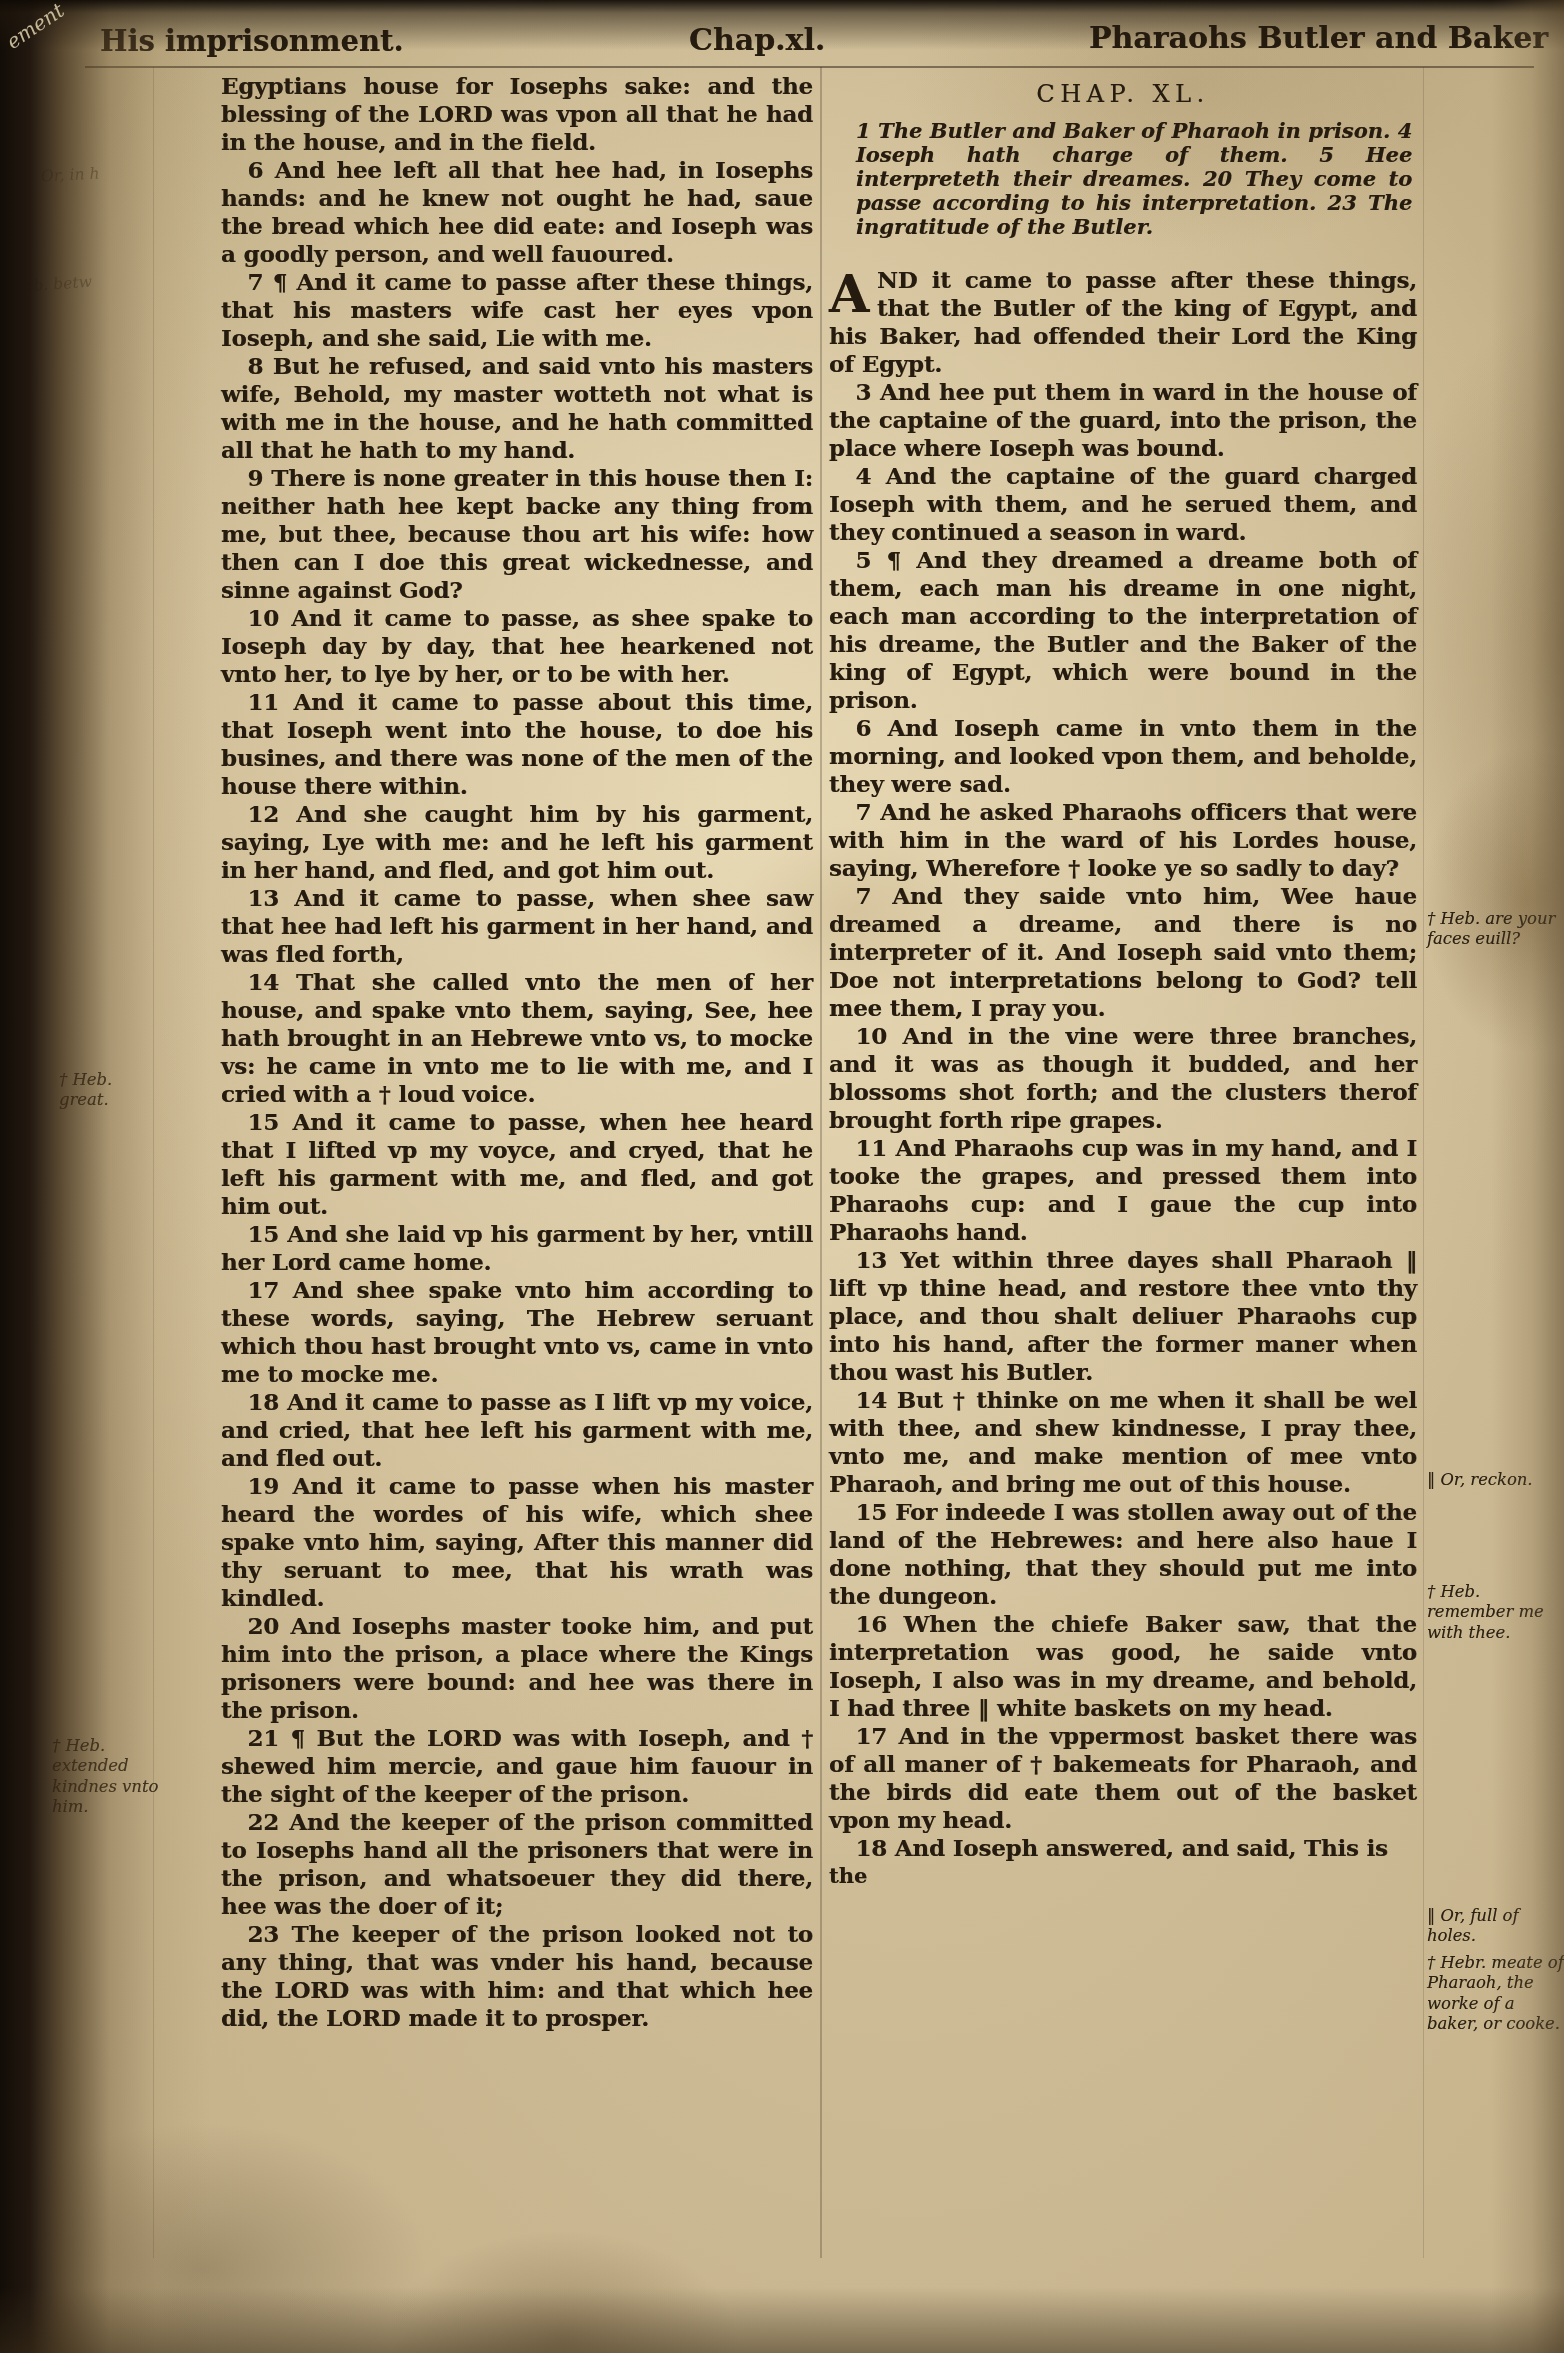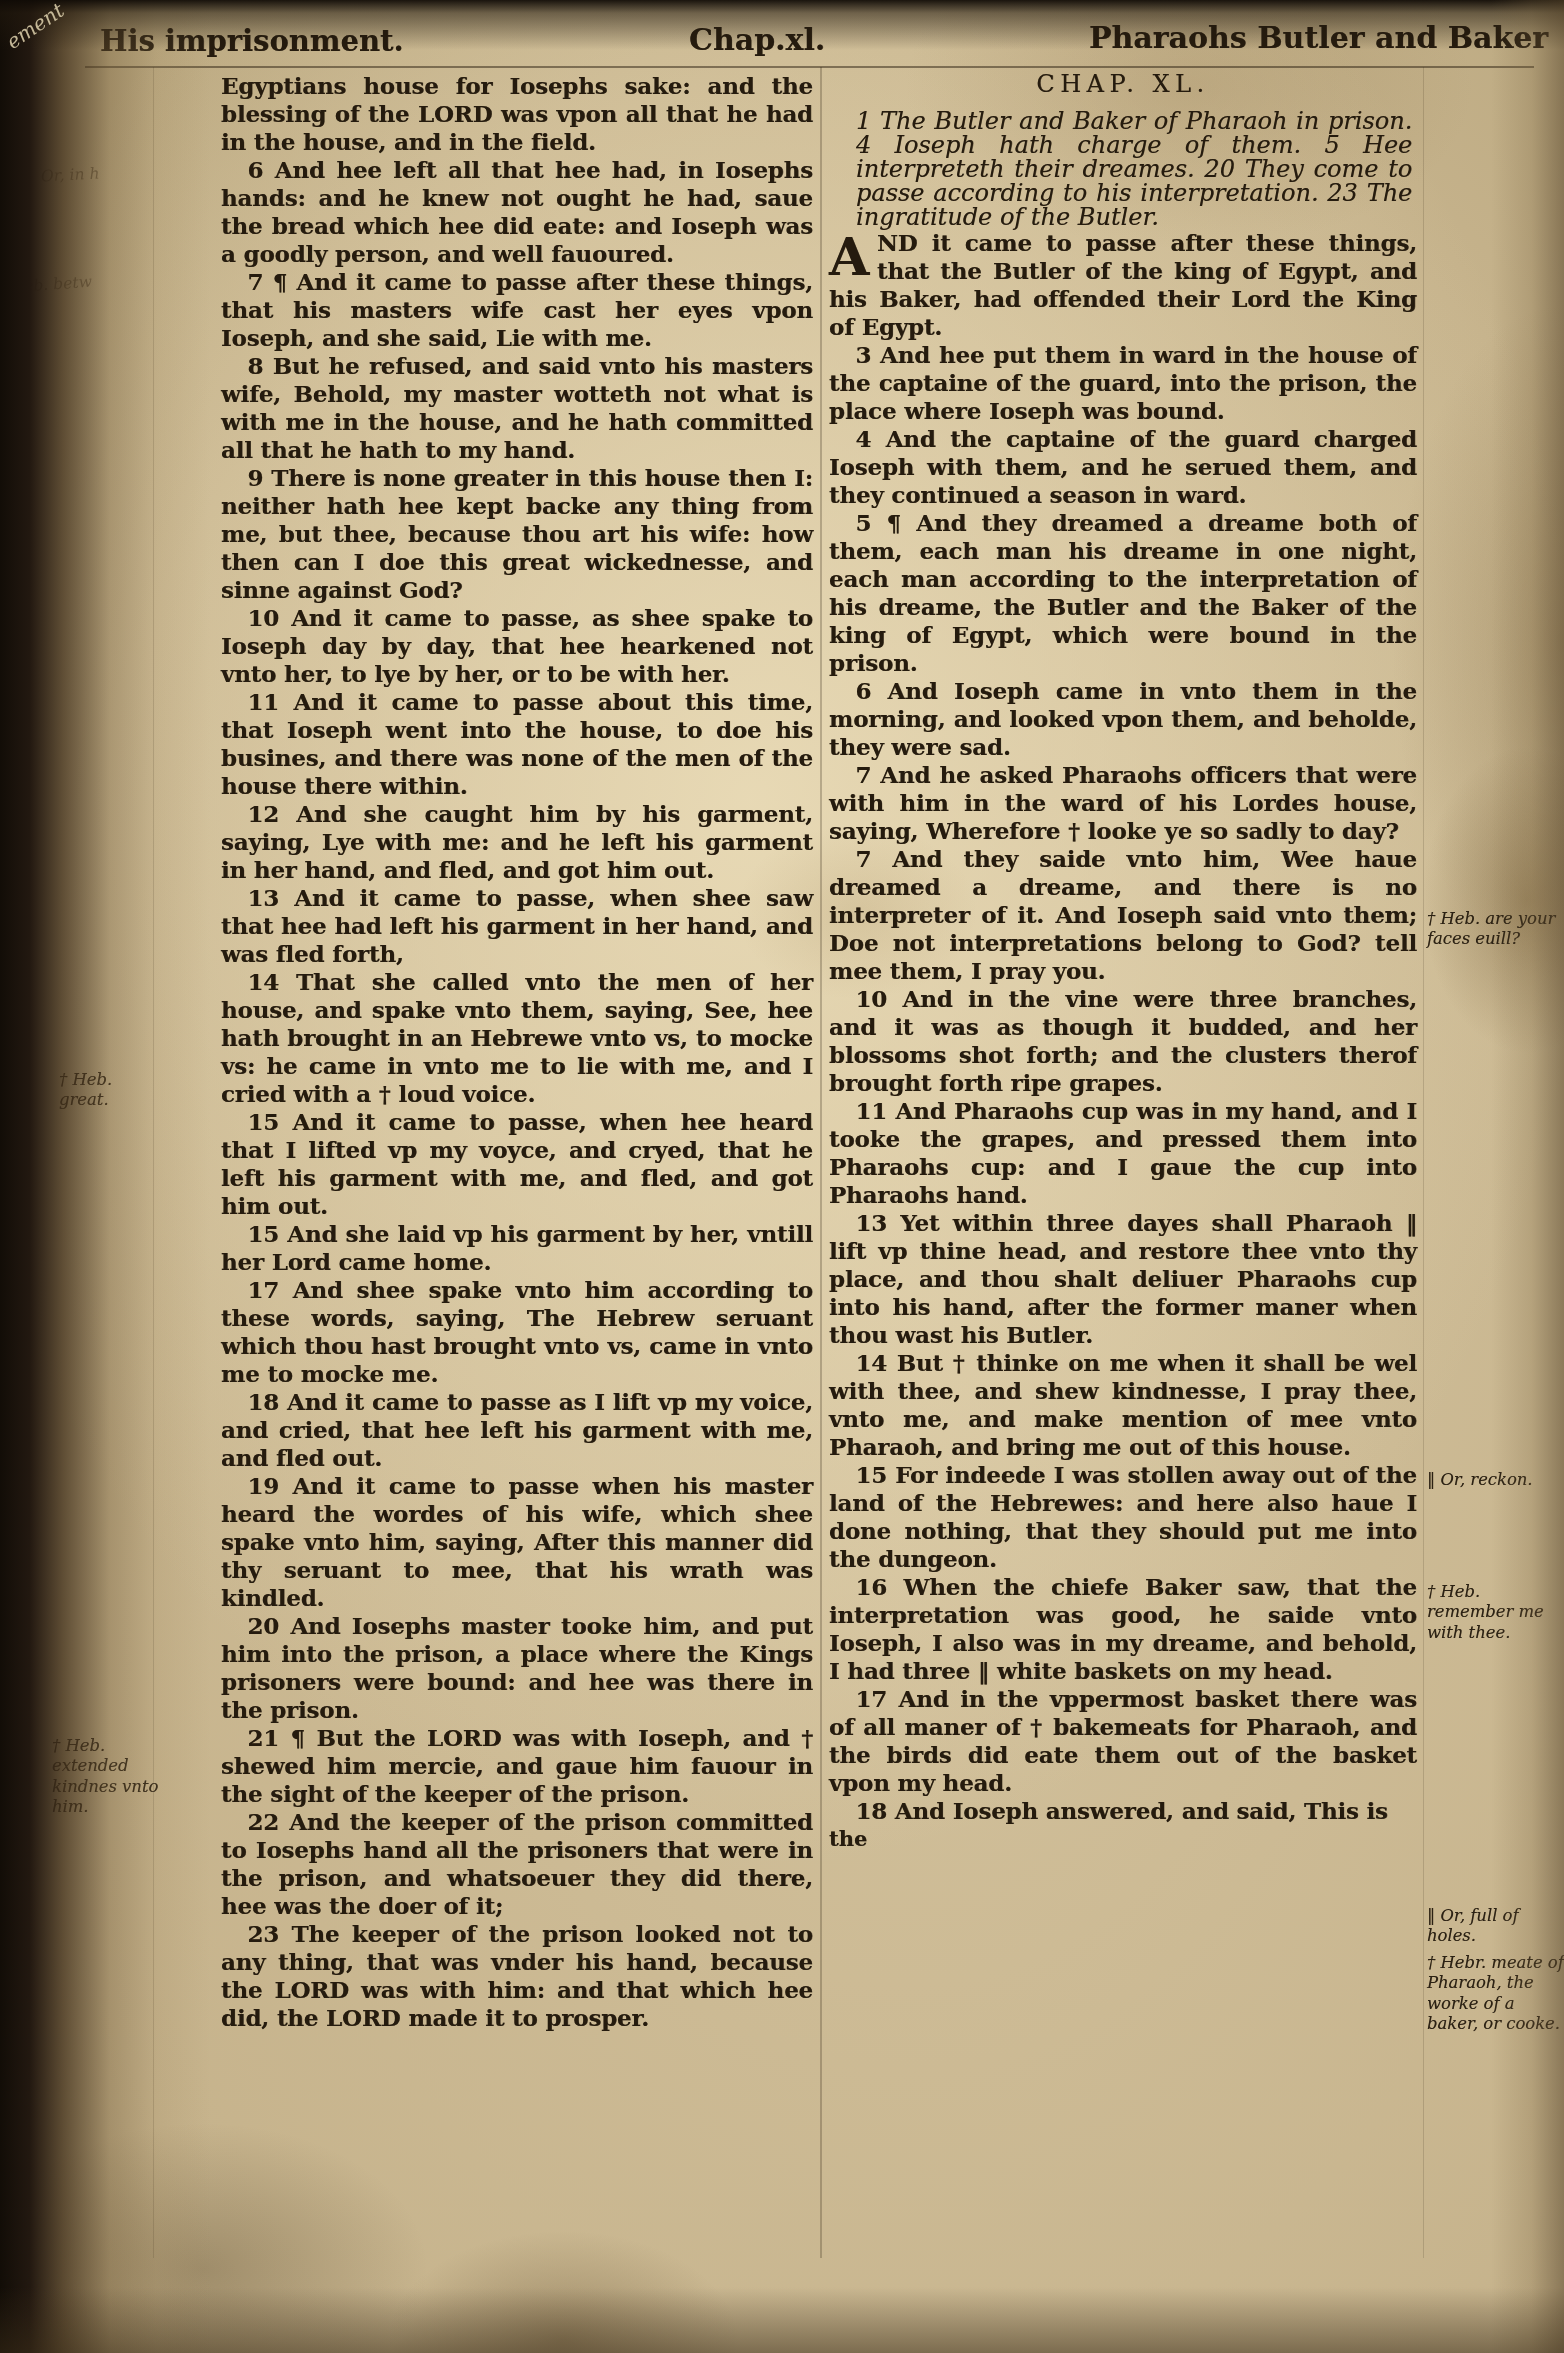--- a/index.html
+++ b/index.html
@@ -57,30 +57,30 @@
   
   .ink { color:#251b0e; text-shadow:0.3px 0.2px 0.5px rgba(32,22,9,0.55); }
 
   .hdr { position:absolute; z-index:2; font-weight:700; white-space:nowrap; }
   .hdr-left   { left:100px;  top:23.5px; font-size:29px; }
   .hdr-center { left:689px;  top:22px; font-size:30px; }
   .hdr-right  { left:1089px; top:20.3px; font-size:30px; }
 
   .col { position:absolute; z-index:2; }
   .col-left  { left:221px;  top:72px;  width:592px; }
-  .col-right { left:829px; top:65px;  width:588px; }
+  .col-right { left:829px; top:75px;  width:588px; }
 
   .v { font-size:23px; line-height:28px; font-weight:700; text-align:justify;
        text-indent:1.15em; letter-spacing:-0.2px; }
   .v.cont, .v.first { text-indent:0; }
 
   .chap-head { text-align:center; font-size:24px; font-weight:400;
                letter-spacing:5.5px; margin:4.7px 0 11px; }
-  .argument { font-style:italic; font-weight:400; font-size:24px; line-height:24px;
-              text-align:justify; padding:0 4.7px 0 27px; }
+  .argument { font-style:italic; font-weight:700; font-size:21px; line-height:24px;
+              text-align:justify; padding:0 4.7px 0 27px; margin-bottom:27px; }
 
   .dropcap { float:left; font-size:52px; line-height:49px; font-weight:700;
              padding:3.1px 7.8px 0 0; }
 
   .catchword { text-align:left; padding-right:56px; font-size:21px; font-weight:700;
                margin-top:1.6px; }
 
   .mnote { position:absolute; z-index:2; font-style:italic; font-size:16.4px;
            line-height:20.3px; font-weight:400; color:#2b2113;
            text-shadow:0.2px 0.2px 0.4px rgba(32,22,9,0.4); }

